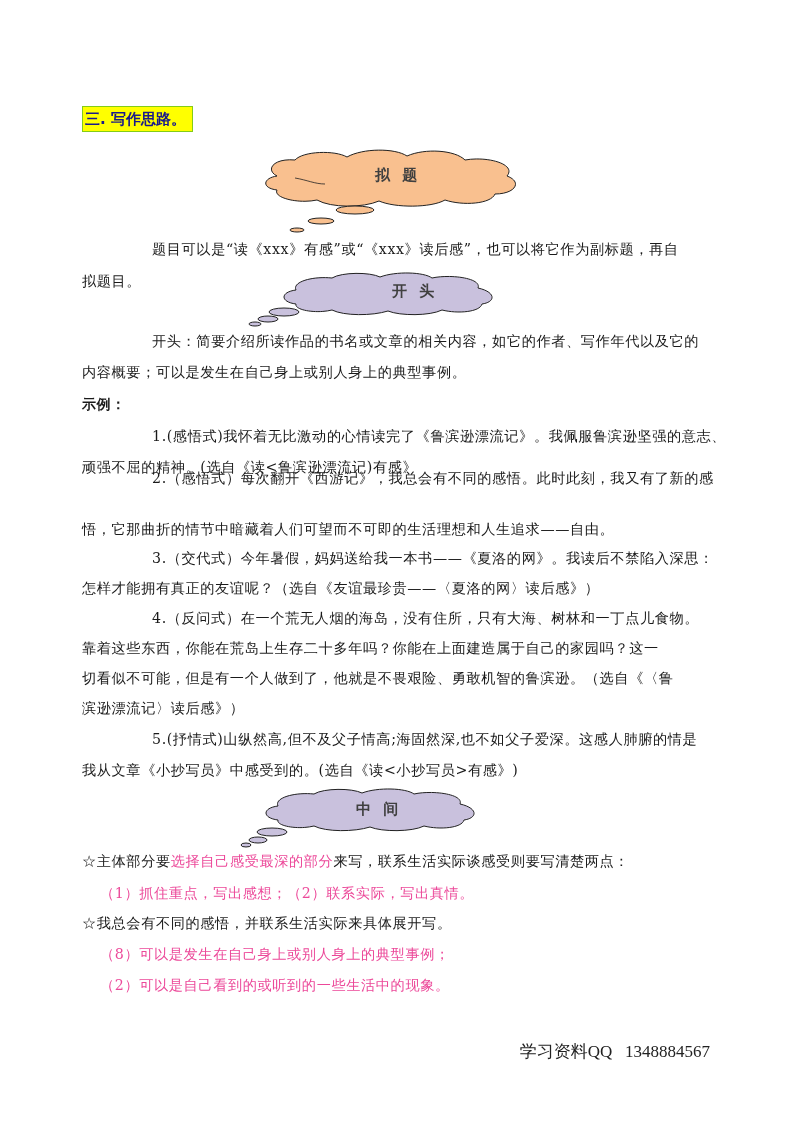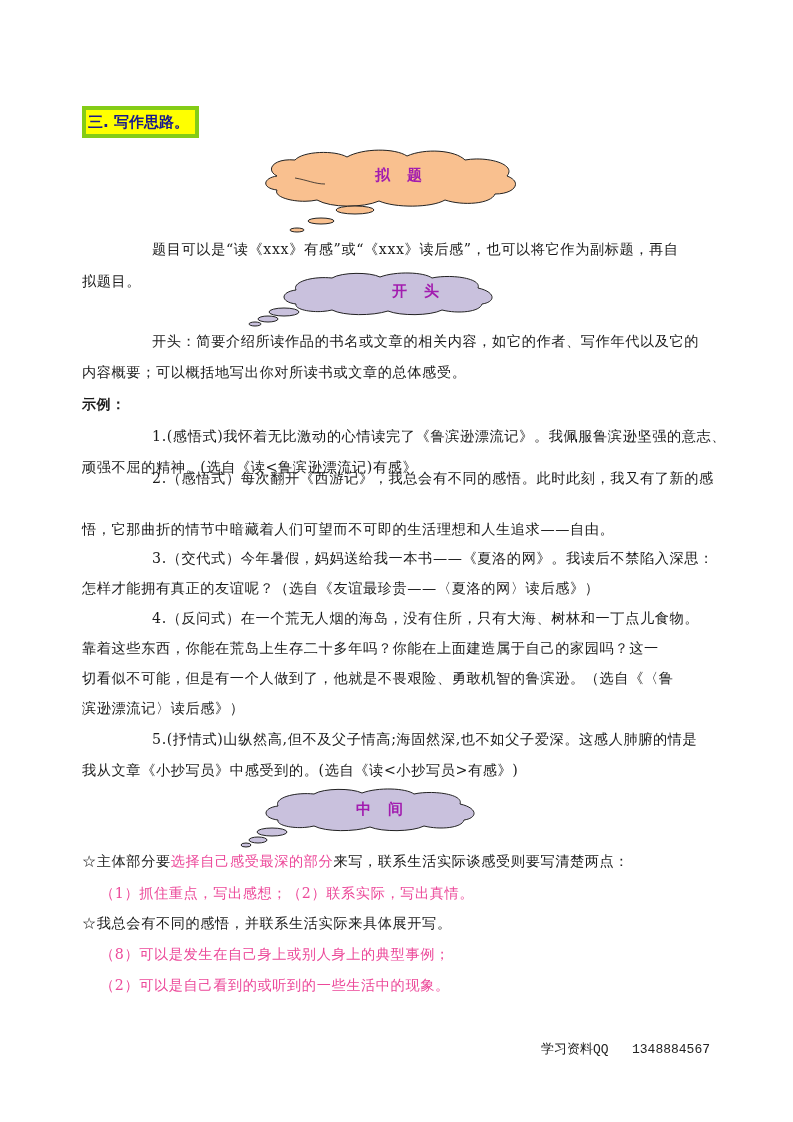--- a/index.html
+++ b/index.html
@@ -1,29 +1,29 @@
 <!DOCTYPE html>
 <html><head>
 <meta charset="utf-8">
 <style>
   html, body { margin: 0; padding: 0; background: #ffffff; }
   body { width: 793px; height: 1122px; position: relative; overflow: hidden;
          font-family: "DejaVu Serif", "Liberation Serif", serif; color: #1a1a1a; }
   .abs { position: absolute; }
   .section-title { left: 82px; top: 106px; height: 24px; padding: 0 6px 0 2px; background: #ffff00;
-    border: 4px solid #84cc16; font-family: "DejaVu Sans", "Liberation Sans", sans-serif; font-weight: bold;
+    border: 1px solid #84cc16; font-family: "DejaVu Sans", "Liberation Sans", sans-serif; font-weight: bold;
     font-size: 15px; line-height: 24px; color: #1a1a8c; white-space: nowrap; }
   .line { position: absolute; left: 82px; font-size: 14.2px; line-height: 20px; white-space: nowrap; letter-spacing: 0.6px; }
   .indent { left: 112px; margin-left: 40px; }
   .bold-label { font-family: "DejaVu Sans", "Liberation Sans", sans-serif; font-weight: bold; font-size: 14px; }
   .blue { color: #ec4899; }
   .cloud-wrap { position: absolute; }
-  .cloud-label { position: absolute; font-family: Liberation Mono, monospace; font-weight: bold;
-    font-size: 15px; color: #a21caf; white-space: nowrap; letter-spacing: 4px; }
-  .footer { right: 83px; top: 1040px; font-family: Liberation Mono, monospace; font-size: 13px; color: #222; white-space: nowrap; }
+  .cloud-label { position: absolute; font-family: Liberation Sans, sans-serif; font-weight: bold;
+    font-size: 15px; color: #404040; white-space: nowrap; letter-spacing: 4px; }
+  .footer { right: 83px; top: 1040px; font-family: Liberation Serif, serif; font-size: 17px; color: #222; white-space: nowrap; }
 </style>
 </head>
 <body>
 
 <div class="abs section-title">三. 写作思路。</div>
 
 <div class="cloud-wrap" style="left:255px; top:148px; width:270px; height:88px;">
   <svg width="270" height="88" viewBox="0 0 270 88">
     <path d="M22,28 C10,22 18,10 40,12 C48,3 80,2 92,9 C108,0 140,0 152,8 C170,0 200,2 210,12 C232,8 262,16 252,28 C268,34 260,46 240,46 C236,56 208,58 190,52 C176,60 140,60 124,53 C108,60 76,60 62,52 C44,56 18,50 22,42 C6,40 8,30 22,28 Z" fill="#f9c08f" stroke="#222" stroke-width="1"></path>
     <path d="M40,30 C52,32 60,36 70,36" fill="none" stroke="#222" stroke-width="0.8"></path>
@@ -41,21 +41,21 @@
   <svg width="260" height="58" viewBox="0 0 260 58">
     <path d="M50,20 C46,12 66,6 86,8 C96,2 124,2 134,7 C150,1 178,2 186,8 C204,4 236,8 232,18 C250,22 250,32 236,34 C234,42 212,44 196,40 C184,46 154,46 142,41 C126,46 98,46 86,40 C70,44 48,40 50,34 C34,32 34,22 50,20 Z" fill="#c9c1dd" stroke="#222" stroke-width="1"></path>
     <ellipse cx="38" cy="42" rx="15" ry="4" fill="#c9c1dd" stroke="#222" stroke-width="1"></ellipse>
     <ellipse cx="22" cy="49" rx="10" ry="3" fill="#c9c1dd" stroke="#222" stroke-width="1"></ellipse>
     <ellipse cx="9" cy="54" rx="6" ry="2" fill="#c9c1dd" stroke="#222" stroke-width="1"></ellipse>
   </svg>
   <div class="cloud-label" style="left:146px; top:12px;">开 头</div>
 </div>
 
 <div class="line indent" style="top:331px;">开头：简要介绍所读作品的书名或文章的相关内容，如它的作者、写作年代以及它的</div>
-<div class="line" style="top:362px;">内容概要；可以概括地写出你对所读书或文章的总体感受。</div>
+<div class="line" style="top:362px;">内容概要；可以是发生在自己身上或别人身上的典型事例。</div>
 
 <div class="line bold-label" style="top:394px;">示例：</div>
 
 <div class="line indent" style="top:426px;">1.(感悟式)我怀着无比激动的心情读完了《鲁滨逊漂流记》。我佩服鲁滨逊坚强的意志、</div>
 <div class="line" style="top:457px;">顽强不屈的精神。(选自《读&lt;鲁滨逊漂流记)有感》</div>
 
 <div class="line indent" style="top:468px;">2.（感悟式）每次翻开《西游记》，我总会有不同的感悟。此时此刻，我又有了新的感</div>
 <div class="line" style="top:519px;">悟，它那曲折的情节中暗藏着人们可望而不可即的生活理想和人生追求——自由。</div>
 
 <div class="line indent" style="top:548px;">3.（交代式）今年暑假，妈妈送给我一本书——《夏洛的网》。我读后不禁陷入深思：</div>

